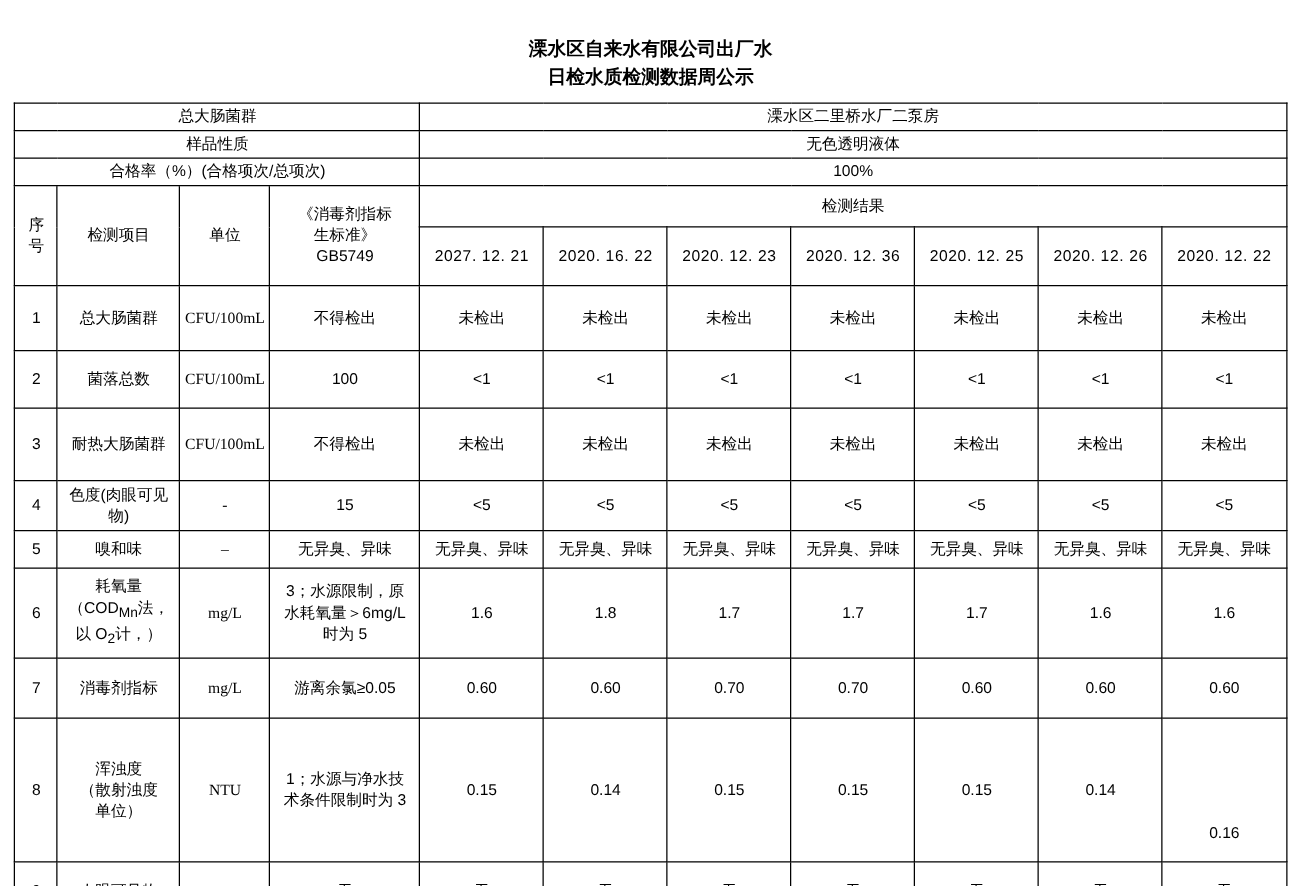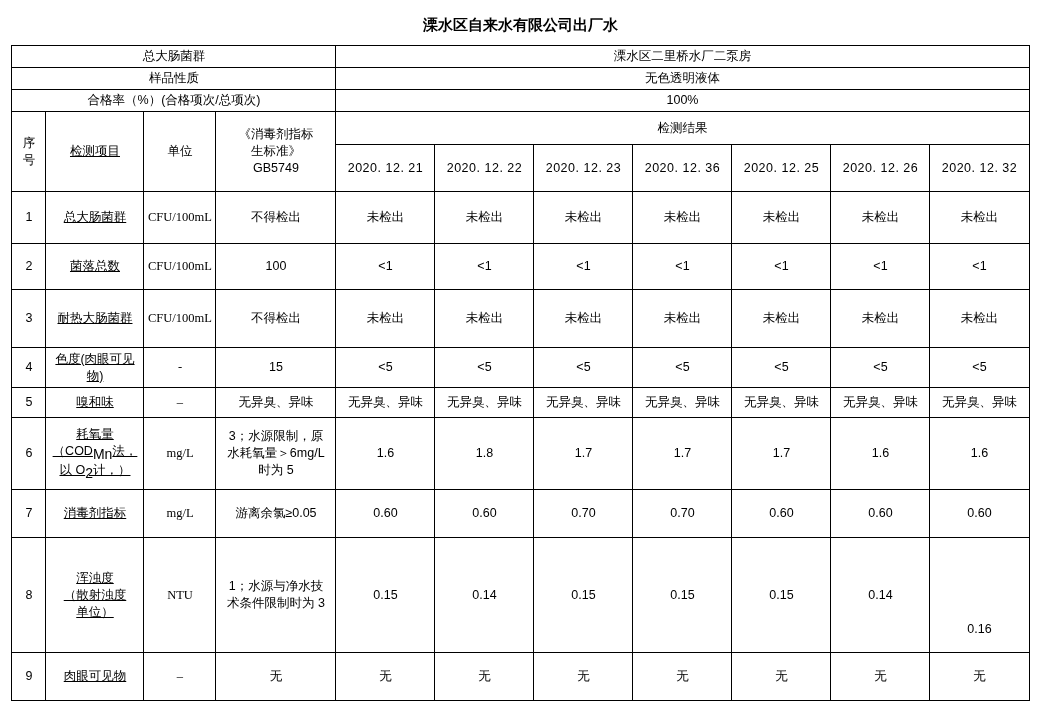--- a/index.html
+++ b/index.html
@@ -12,20 +12,21 @@
     height: 709px;
     font-family: "Liberation Sans", "DejaVu Sans", sans-serif;
     color: #000000;
     -webkit-font-smoothing: antialiased;
   }
   .page {
     position: relative;
     width: 1041px;
     height: 579px;
     box-sizing: border-box;
+    margin-top: 15px;
   }
   .doc-title {
     text-align: center;
     font-weight: bold;
     font-size: 15px;
     line-height: 22px;
     padding-top: 14px;
   }
   .doc-title .line2 {
     display: block;
@@ -39,37 +40,38 @@
   table.report td {
     border: 1px solid #000000;
     text-align: center;
     vertical-align: middle;
     font-size: 12.5px;
     line-height: 17px;
     padding: 2px 3px;
     word-break: break-all;
   }
   td.idx { width: 34px; }
-  td.item { width: 98px; text-decoration: underline; }
+  td.item { width: 98px; }
   td.unit { width: 72px; font-family: Liberation Serif, serif; }
   td.std  { width: 120px; }
   td.val  { width: 99px; }
 
   .small { font-size: 11.5px; }
-  .sub { font-size: 14px; vertical-align: sub; }
+  .sub { font-size: 11px; vertical-align: sub; }
   .date-cell { font-size: 12px; letter-spacing: 0.5px; }
   .seq-head { line-height: 15px; font-size: 12.5px; }
 </style>
 </head>
 <body>
 
 <div class="page">
 
   <div class="doc-title">
     <span>溧水区自来水有限公司出厂水</span>
+    <span class="line2">日检水质检测数据周公示</span>
   </div>
 
   <table class="report">
     <colgroup>
       <col style="width:34px">
         <col style="width:98px">
         <col style="width:72px">
         <col style="width:120px">
       <col style="width:99px">
         <col style="width:99px">
@@ -100,27 +102,27 @@
         <td class="item" rowspan="2">检测项目</td>
         <td class="unit" rowspan="2">单位</td>
         <td class="std small" rowspan="2">
           <span>《消毒剂指标</span><br>
           <span>生标准》</span><br>
           <span>GB5749</span>
         </td>
         <td colspan="7" style="height:28px">检测结果</td>
       </tr>
       <tr>
-        <td class="val date-cell" style="height:42px">2020. 12. 21</td>
-        <td class="val date-cell">2020. 12. 22</td>
+        <td class="val date-cell" style="height:42px">2027. 12. 21</td>
+        <td class="val date-cell">2020. 16. 22</td>
         <td class="val date-cell">2020. 12. 23</td>
         <td class="val date-cell">2020. 12. 36</td>
         <td class="val date-cell">2020. 12. 25</td>
         <td class="val date-cell">2020. 12. 26</td>
-        <td class="val date-cell">2020. 12. 32</td>
+        <td class="val date-cell">2020. 12. 22</td>
       </tr>
 
       <tr style="height:52px">
         <td class="idx">1</td>
         <td class="item">总大肠菌群</td>
         <td class="unit small">CFU/100mL</td>
         <td class="std">不得检出</td>
         <td class="val" style="width:60px">未检出</td>
         <td class="val">未检出</td>
         <td class="val">未检出</td>

